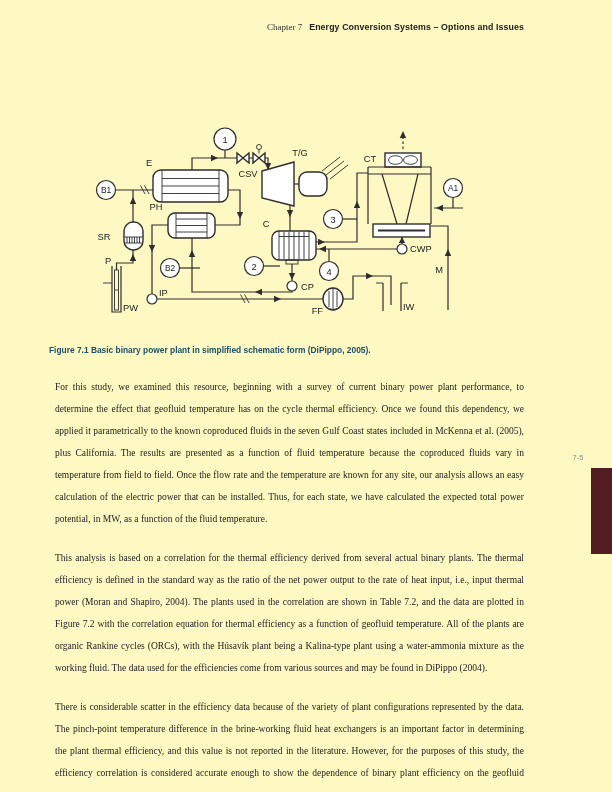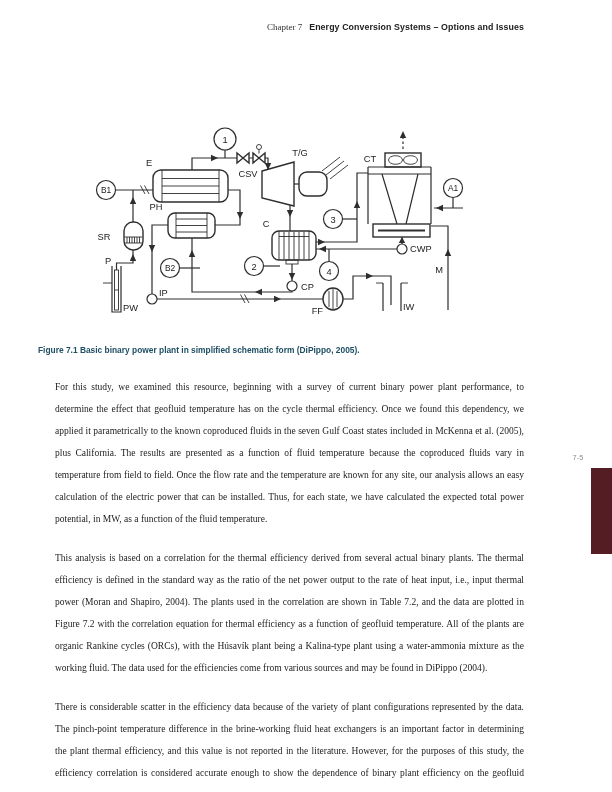--- a/index.html
+++ b/index.html
@@ -1,18 +1,18 @@
 <!DOCTYPE html>
 <html><head>
 <meta charset="utf-8">
 <style>
   html,body { margin:0; padding:0; background:#e8e8e8; }
   .page {
     position:relative; width:612px; height:792px; margin:0 auto;
-    background:#ffffff; overflow:hidden;
+    background:#fef9c3; overflow:hidden;
     font-family:"Liberation Serif", serif; color:#1c1c1c;
   }
   .header {
     position:absolute; top:16px; right:88px;
     display:flex; align-items:baseline; gap:7px; white-space:nowrap;
   }
   .header .chapter {
     font-family:"Liberation Serif", serif; font-size:9px; color:#333;
   }
   .header .chapter-title {
@@ -21,21 +21,21 @@
   }
   .diagram {
     position:absolute; left:80px; top:118px; width:400px; height:217px;
   }
   .diagram svg { display:block; width:100%; height:100%; }
   .diagram text {
     font-family:"Liberation Sans", sans-serif; font-size:9.3px; fill:#222;
   }
   .diagram text.small { font-size:8.4px; }
   .caption {
-    position:absolute; left:38px; top:345px; width:500px;
+    position:absolute; left:49px; top:345px; width:500px;
     font-family:"Liberation Sans", sans-serif; font-weight:bold;
     font-size:8.4px; color:#1d4e63;
   }
   .bodytext {
     position:absolute; left:55px; top:376px; width:469px;
     font-size:9.5px; line-height:22px; text-align:justify;
   }
   .bodytext p { margin:0 0 17px 0; }
   .page-number {
     position:absolute; top:453px; left:566px; width:24px; text-align:center;

